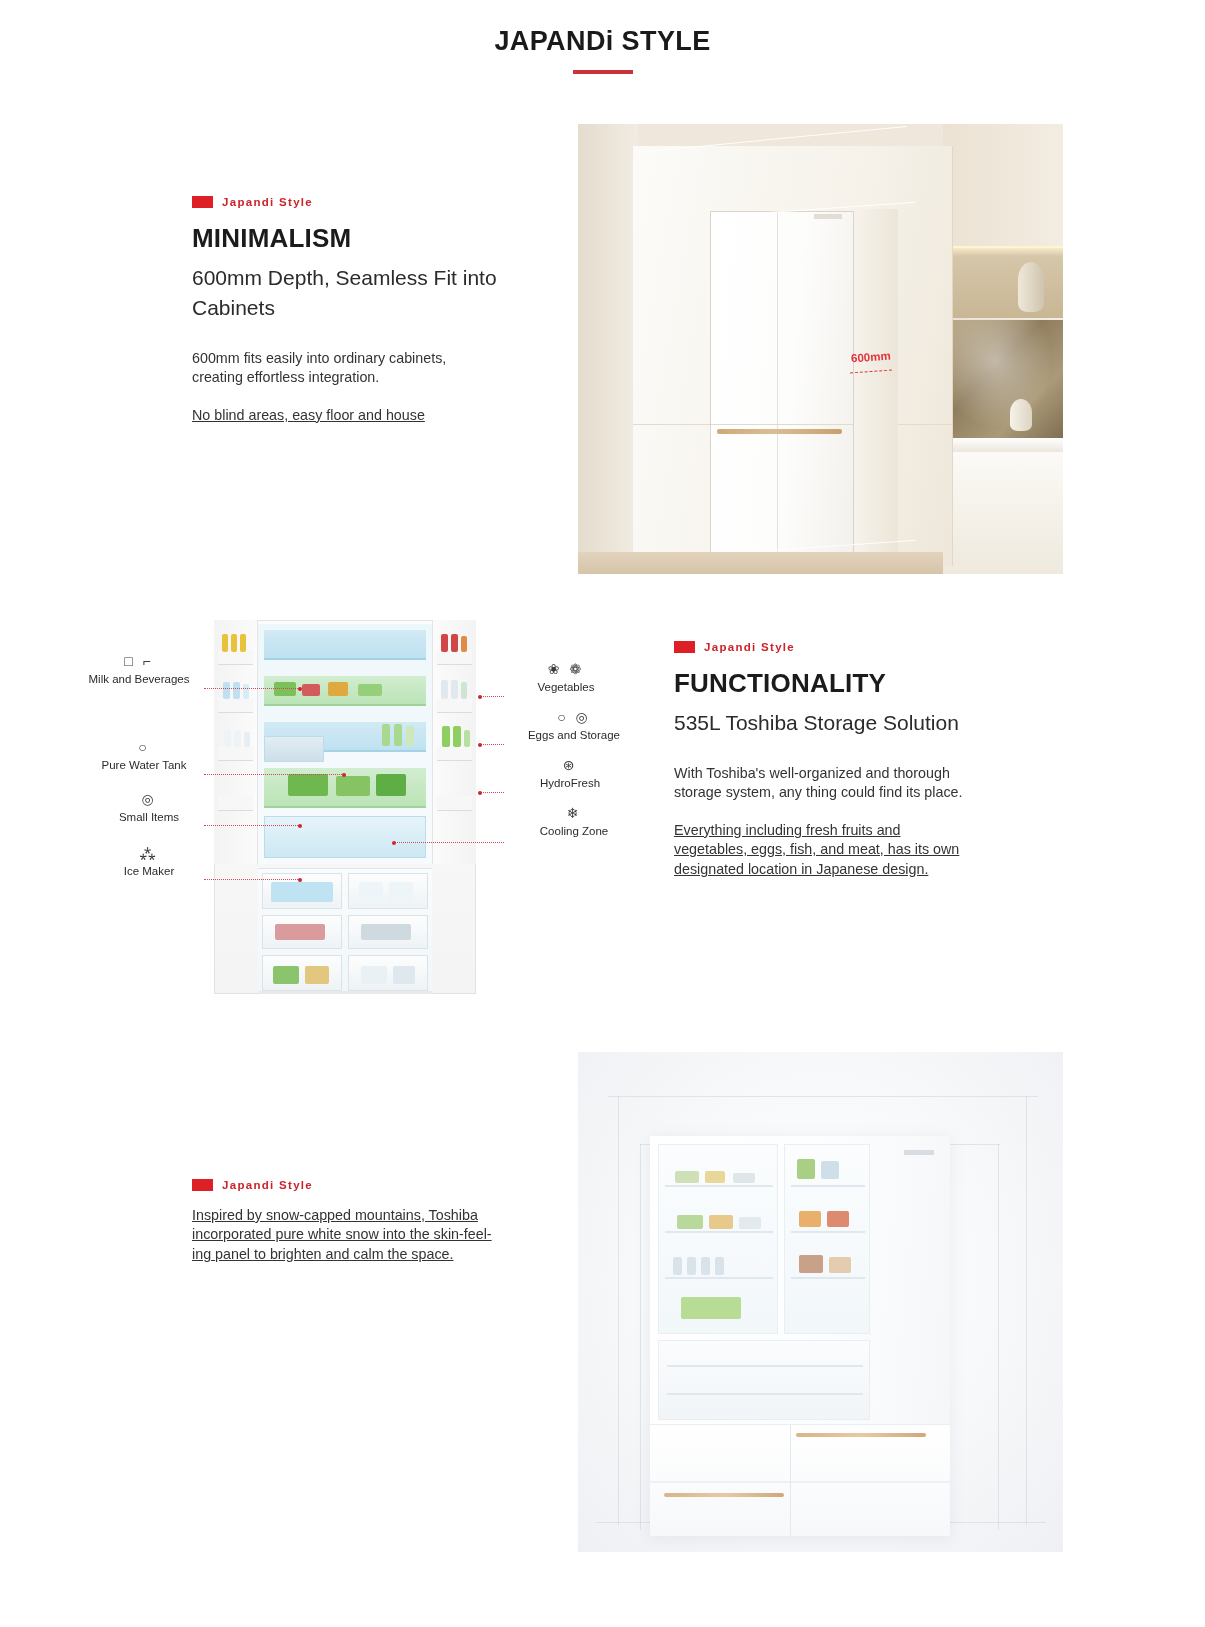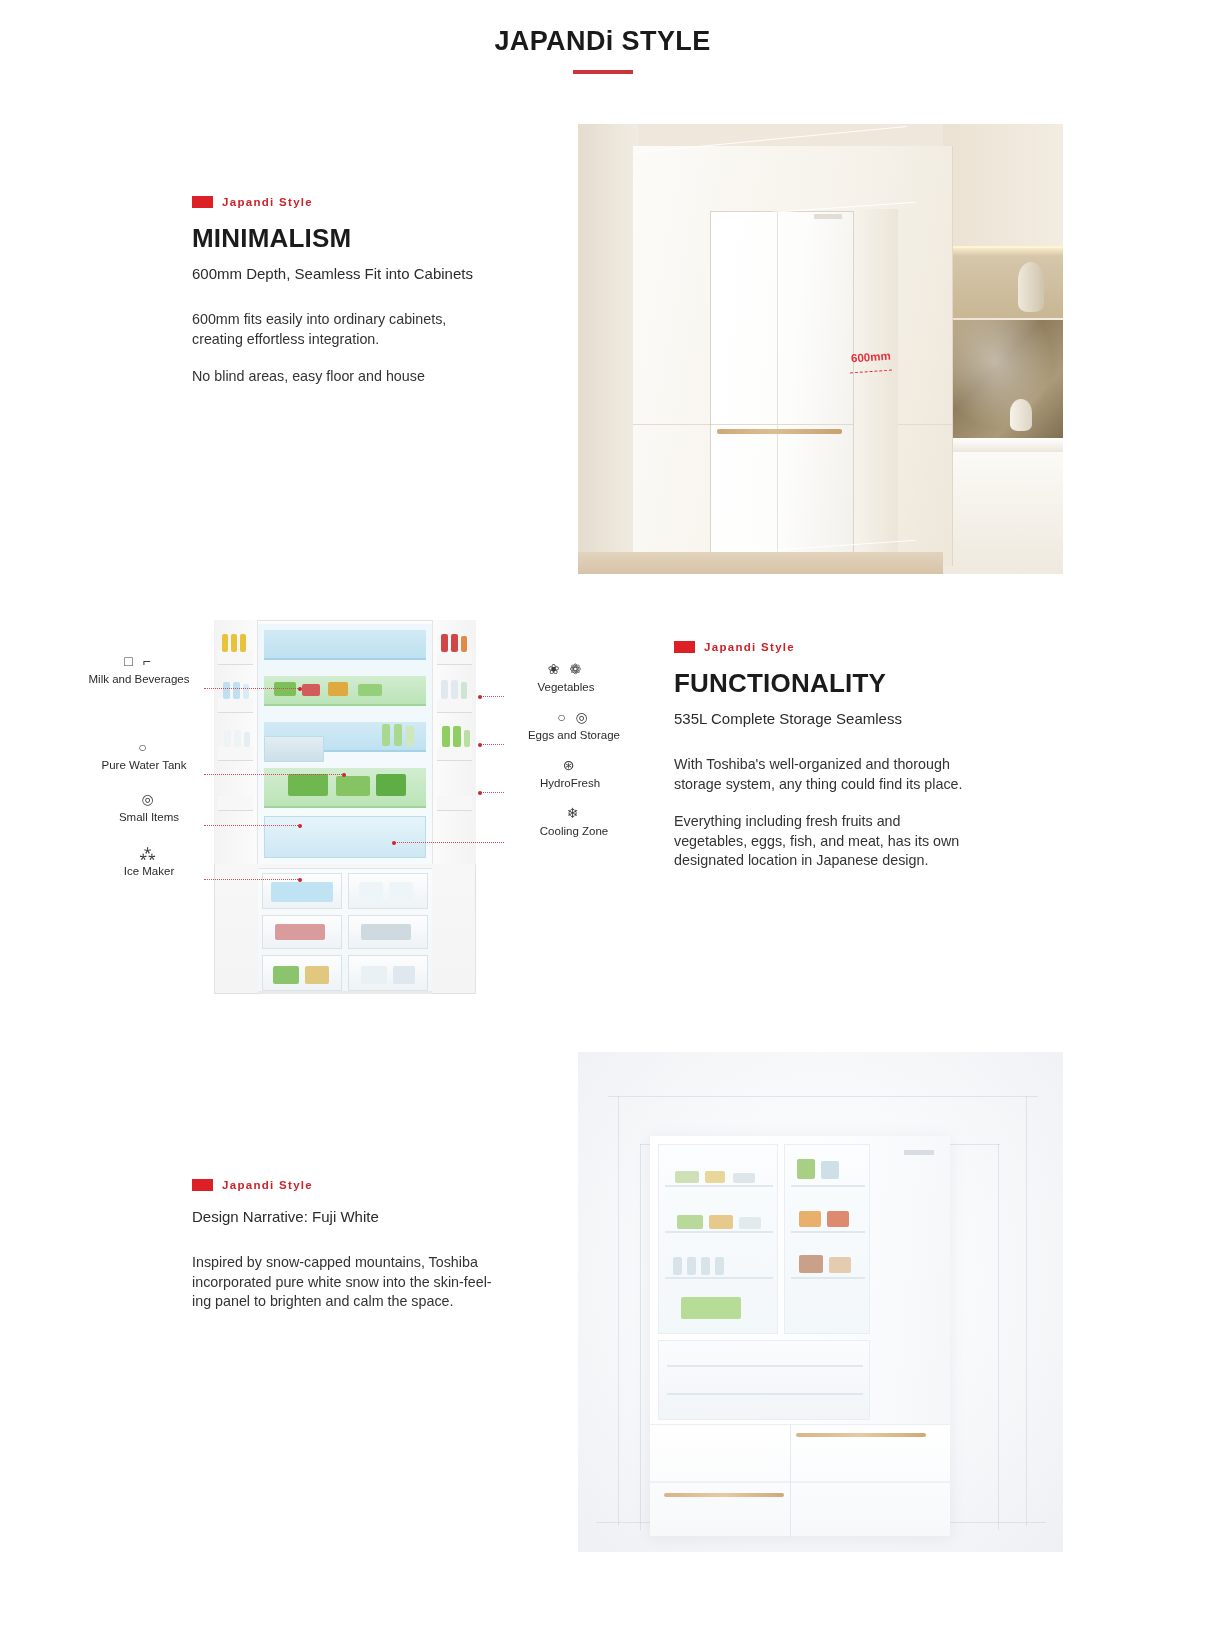--- a/index.html
+++ b/index.html
@@ -30,28 +30,28 @@
   .eyebrow-swatch { width: 21px; height: 12px; background: #dd1f26; display: block; }
   .eyebrow-label {
     font-size: 11.5px; color: #cc2229; font-weight: bold;
     letter-spacing: 1.3px;
   }
   .sec-head {
     font-size: 26px; font-weight: bold; color: #1b1b1b;
     letter-spacing: 0.2px; margin-bottom: 9px;
   }
   .sec-sub {
-    font-size: 15px; font-weight: normal; color: #2b2b2b;
+    font-size: 21px; font-weight: normal; color: #2b2b2b;
     line-height: 1.42; margin-bottom: 26px;
   }
   .sec-body p {
     font-size: 14.3px; line-height: 1.36; color: #333;
     margin-bottom: 18px; max-width: 300px;
   }
-  .sec-body p:last-child { margin-bottom: 0; }
+  .sec-body p:last-child { margin-bottom: 0; text-decoration: underline; }
 
   
   .block-1 { position: absolute; left: 192px; top: 196px; width: 310px; }
   .photo-kitchen {
     position: absolute; left: 578px; top: 124px; width: 485px; height: 450px;
     overflow: hidden; background: #efe9e1;
   }
 
   
   .diagram-fridge {
@@ -483,33 +483,32 @@
       </div>
     </div>
   </div>
 
   <div class="block-2">
     <div class="eyebrow">
       <span class="eyebrow-swatch"></span>
       <span class="eyebrow-label">Japandi Style</span>
     </div>
     <div class="sec-head">FUNCTIONALITY</div>
-    <div class="sec-sub">535L Complete Storage Seamless</div>
+    <div class="sec-sub">535L Toshiba Storage Solution</div>
     <div class="sec-body">
       <p>With Toshiba's well-organized and thorough storage system, any thing could find its place.</p>
       <p>Everything including fresh fruits and vegetables, eggs, fish, and meat, has its own designated location in Japanese design.</p>
     </div>
   </div>
 
   <div class="block-3">
     <div class="eyebrow">
       <span class="eyebrow-swatch"></span>
       <span class="eyebrow-label">Japandi Style</span>
     </div>
-    <div class="sec-sub">Design Narrative: Fuji White</div>
     <div class="sec-body">
       <p>Inspired by snow-capped mountains, Toshiba incorporated pure white snow into the skin-feel- ing panel to brighten and calm the space.</p>
     </div>
   </div>
 
   <div class="photo-fuji">
     <div class="fj">
       <div class="fj-glow"></div>
       <div class="fj-room-line" style="left:30px;top:44px;width:430px"></div>
       <div class="fj-room-line" style="left:18px;top:470px;width:450px"></div>

